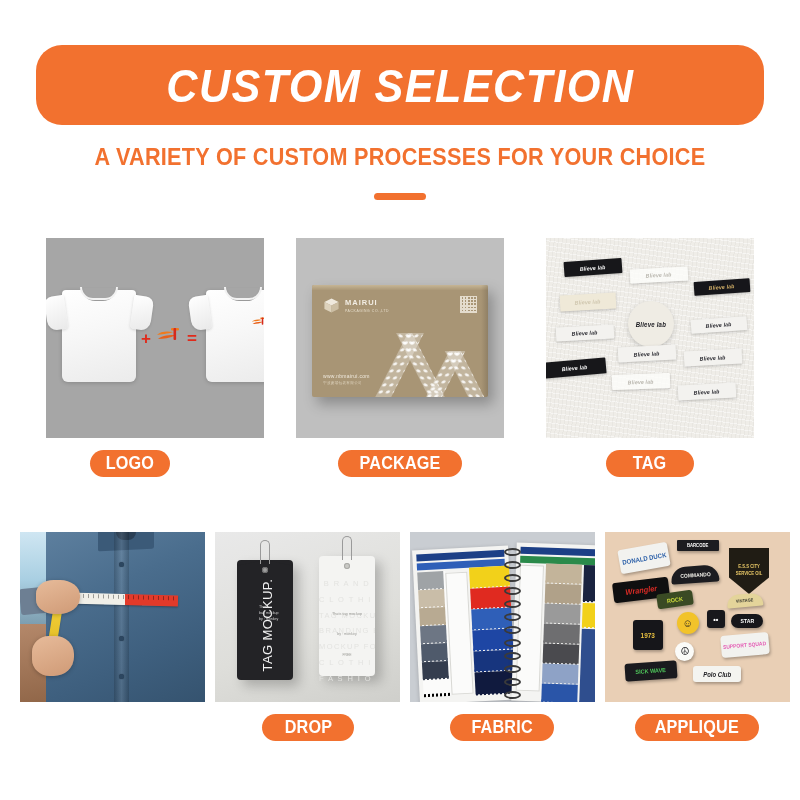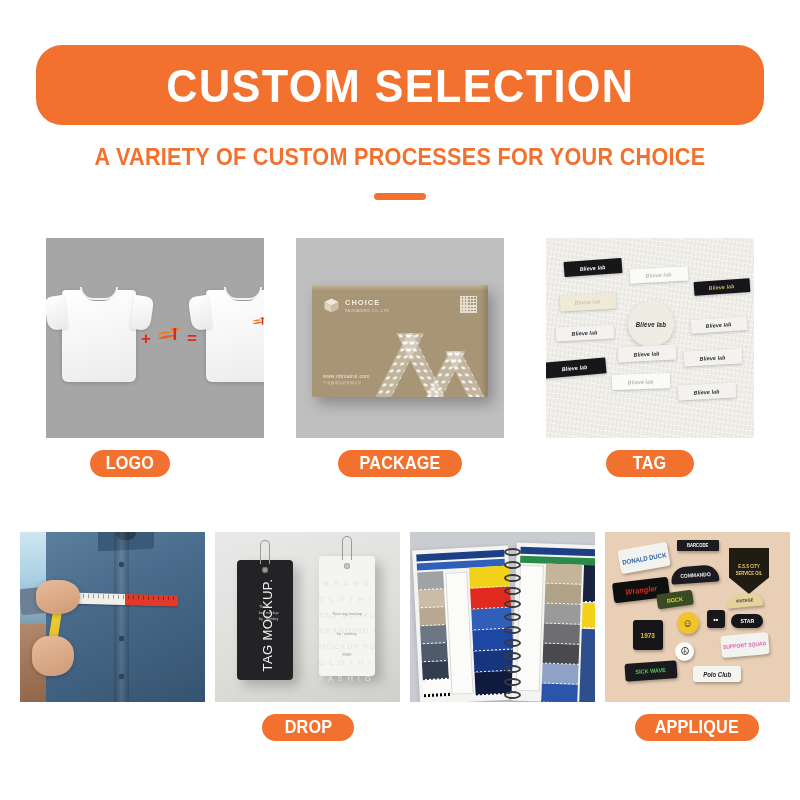--- a/index.html
+++ b/index.html
@@ -10,21 +10,21 @@
     overflow: hidden;
   }
   .page { position: relative; width: 800px; height: 800px; background:#fff; }
 
   
   .header-banner {
     position: absolute; left: 36px; top: 45px;
     width: 728px; height: 80px;
     background: #F2712F;
     border-radius: 26px;
-    display: flex; align-items: center; justify-content: center;
+    display: flex; align-items: center; justify-content: center; font-style: italic;
   }
   .header-title {
     color: #ffffff;
     font-size: 47px;
     font-weight: 700;
     letter-spacing: 1.5px;
     font-stretch: condensed;
     transform: scaleX(0.92);
     white-space: nowrap;
   }
@@ -356,21 +356,21 @@
           <div class="box-top-edge"></div>
           <div class="box-right-edge"></div>
 
           <div class="box-brand">
             <svg width="17" height="17" viewBox="0 0 24 24">
               <path d="M12 2 L22 7 L12 12 L2 7 Z" fill="#f2ede3" opacity=".95"></path>
               <path d="M2 7 L12 12 L12 22 L2 17 Z" fill="#e2d8c4" opacity=".9"></path>
               <path d="M22 7 L12 12 L12 22 L22 17 Z" fill="#cfc2a8" opacity=".9"></path>
             </svg>
             <div class="box-brand-txt">
-              <div class="box-brand-name">CHOICE</div>
+              <div class="box-brand-name">MAIRUI</div>
               <div class="box-brand-sub">PACKAGING CO.,LTD</div>
             </div>
           </div>
 
           <div class="box-qr"></div>
 
           <div class="chevron" style="left:76px; top:48px; width:16px; height:78px; transform: skewX(-27deg);"></div>
           <div class="chevron" style="left:104px; top:48px; width:16px; height:78px; transform: skewX(27deg);"></div>
           <div class="chevron" style="left:122px; top:66px; width:16px; height:60px; transform: skewX(-27deg);"></div>
           <div class="chevron" style="left:148px; top:66px; width:16px; height:60px; transform: skewX(27deg);"></div>
@@ -536,20 +536,23 @@
           <i style="top:54px;"></i>
           <i style="top:67px;"></i>
           <i style="top:80px;"></i>
           <i style="top:93px;"></i>
           <i style="top:106px;"></i>
           <i style="top:119px;"></i>
           <i style="top:132px;"></i>
           <i style="top:145px;"></i>
         </div>
       </div>
+      <div class="label-pill" style="left:40px; top:182px; width:104px;">
+        <span>FABRIC</span>
+      </div>
     </div>
 
     <div class="card c-app">
       <div class="thumb">
         <div class="patch" style="left:14px; top:14px; width:50px; height:24px; border-radius:3px; background:#f2f2ef; color:#2a5fa8; font-size:6.5px; transform:rotate(-10deg);">
             <span>DONALD DUCK</span>
           </div>
         <div class="patch" style="left:72px; top:8px; width:42px; height:11px; border-radius:1px; background:#1c1c20; color:#fff; font-size:4.6px;">
             <span>BARCODE</span>
           </div>

